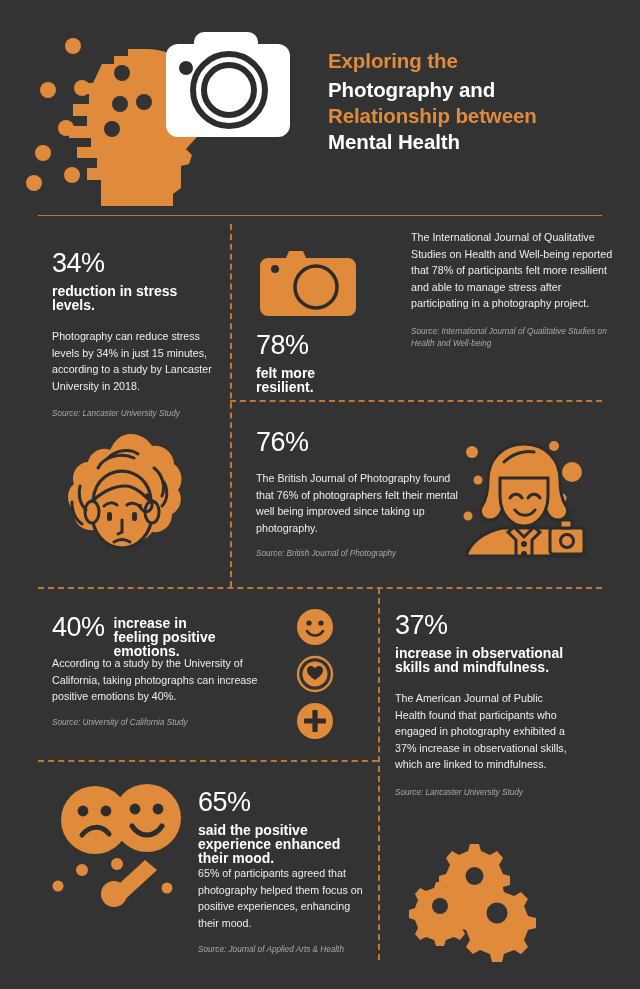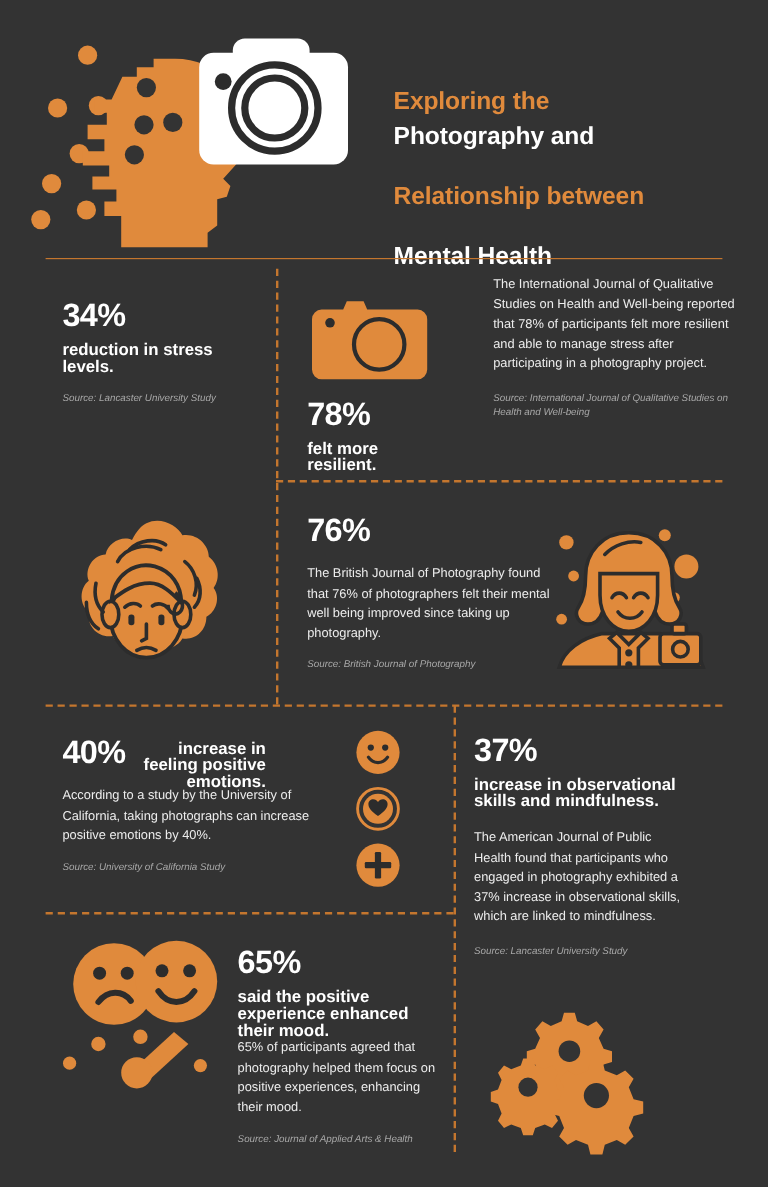--- a/index.html
+++ b/index.html
@@ -35,21 +35,20 @@
   #header-titles {
     position: absolute;
     left: 328px; top: 48px;
     width: 300px;
   }
   .title-line {
     font-size: 20.5px;
     font-weight: bold;
     line-height: 26px;
     letter-spacing: -0.1px;
-    margin-top: 24px;
   }
   .title-accent { color: #E08A3C; }
   .title-white  { color: #FFFFFF; }
 
   
   .rule-solid {
     position: absolute;
     height: 0;
     border-top: 1.5px solid #C4762E;
   }
@@ -61,21 +60,21 @@
   .rule-dash-v {
     position: absolute;
     width: 0;
     border-left: 2px dashed #C4762E;
   }
 
   
   .stat-big {
     color: #FFFFFF;
     font-size: 27px;
-    font-weight: bold;
+    font-weight: normal;
     line-height: 30px;
     letter-spacing: -0.5px;
   }
   .stat-label {
     color: #FFFFFF;
     font-size: 14px;
     font-weight: bold;
     line-height: 14px;
   }
   .body-text {
@@ -163,20 +162,21 @@
 
   <div class="rule-dash-h" style="left:38px; top:587px; width:564px;"></div>
 
   <div class="rule-dash-v" style="left:378px; top:588px; height:372px;"></div>
 
   <div class="rule-dash-h" style="left:38px; top:760px; width:340px;"></div>
 
   <div class="block" style="left:52px; top:248px; width:168px;">
     <div class="stat-big">34%</div>
     <div class="stat-label" style="margin-top:6px;">reduction in stress levels.</div>
+    <div class="body-text" style="margin-top:16px;">Photography can reduce stress levels by 34% in just 15 minutes, according to a study by Lancaster University in 2018.</div>
     <div class="source-text" style="margin-top:14px;">Source: Lancaster University Study</div>
   </div>
 
   <div class="icon-box" style="left:260px; top:244px;">
     <svg width="96" height="78" viewBox="0 0 96 78">
       <path fill="#E08A3C" d="M8 14 h18 l3 -7 h14 l3 7 h42 a8 8 0 0 1 8 8 v42 a8 8 0 0 1 -8 8 h-80 a8 8 0 0 1 -8 -8 v-42 a8 8 0 0 1 8 -8 z"></path>
       <circle cx="56" cy="43" r="21" fill="none" stroke="#2C2C2C" stroke-width="3.5"></circle>
       <circle cx="15" cy="25" r="4" fill="#2C2C2C"></circle>
     </svg>
   </div>
@@ -276,21 +276,21 @@
       <circle cx="62" cy="122" r="3" fill="#2C2C2C"></circle>
 
       <rect x="88" y="96" width="34" height="26" rx="3" fill="#E08A3C" stroke="#2C2C2C" stroke-width="3"></rect>
       <rect x="98" y="88" width="12" height="8" rx="2" fill="#E08A3C" stroke="#2C2C2C" stroke-width="3"></rect>
       <circle cx="105" cy="109" r="6.5" fill="#E08A3C" stroke="#2C2C2C" stroke-width="3"></circle>
     </svg>
   </div>
 
   <div class="block inline-stat" style="left:52px; top:612px; width:215px;">
     <div class="stat-big">40%</div>
-    <div class="stat-label" style="width:108px;text-align:right;">increase in feeling positive emotions.</div>
+    <div class="stat-label" style="width:108px;">increase in feeling positive emotions.</div>
   </div>
 
   <div class="block" style="left:52px; top:655px; width:218px;">
     <div class="body-text">According to a study by the University of California, taking photographs can increase positive emotions by 40%.</div>
     <div class="source-text" style="margin-top:12px;">Source: University of California Study</div>
   </div>
 
   <div class="icon-box" style="left:296px; top:608px;">
     <svg width="38" height="38" viewBox="0 0 38 38">
       <circle cx="19" cy="19" r="18" fill="#E08A3C"></circle>

